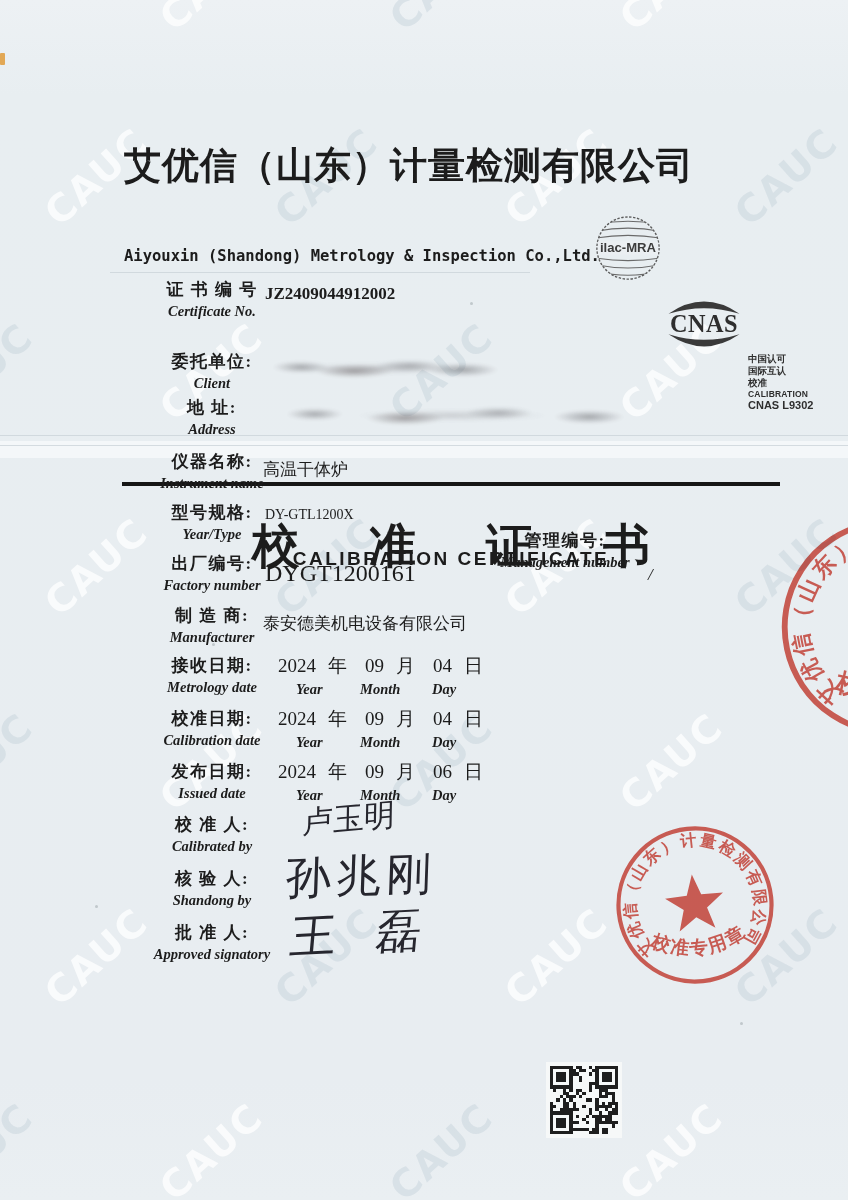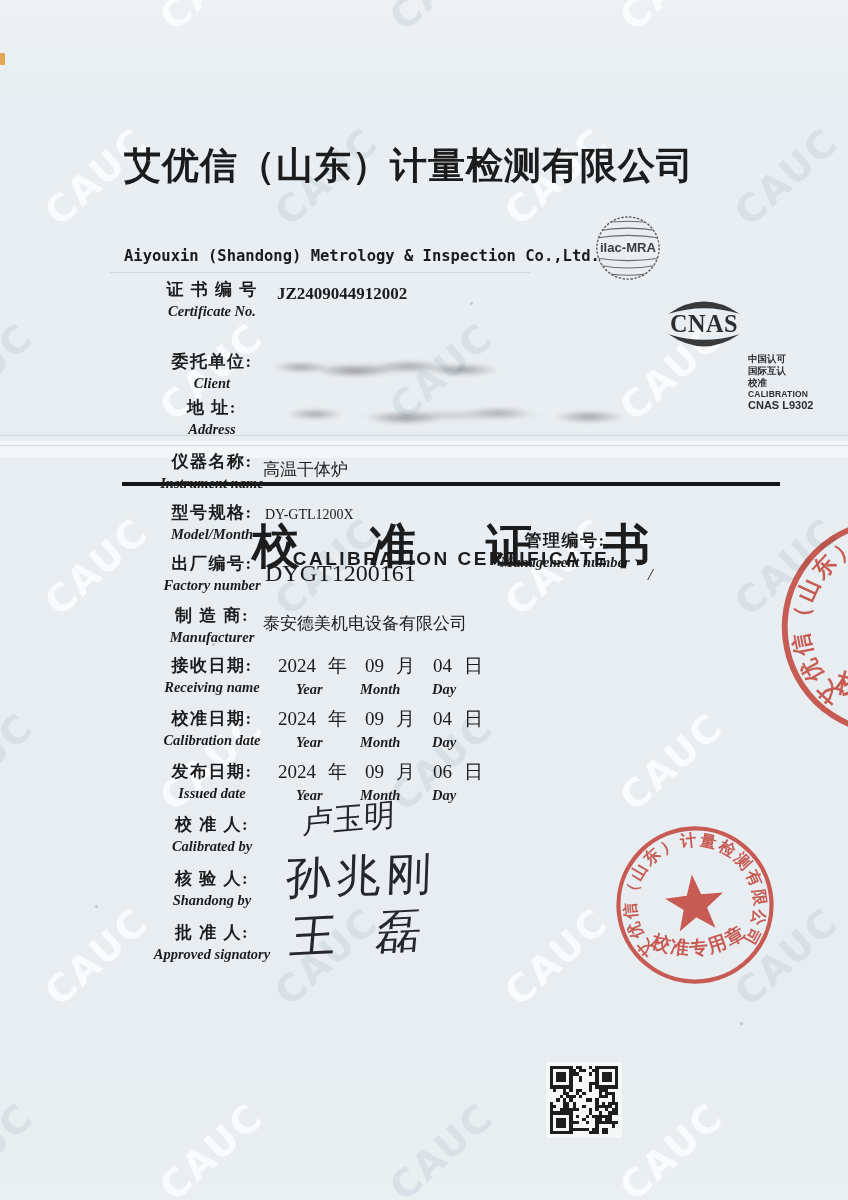--- a/index.html
+++ b/index.html
@@ -148,21 +148,21 @@
   </div>
 
   <div class="abs head-rule z"></div>
   <div class="abs cert-title-en z">CALIBRATION  CERTIFICATE</div>
   <div class="abs cert-title-cn z">校 准 证 书</div>
 
   <div class="fld z" style="top:278px;">
     <div class="cn">证 书 编 号</div>
     <div class="en">Certificate No.</div>
   </div>
-  <div class="val val-b z" style="left:277px;top:284px;text-align:center;">JZ2409044912002</div>
+  <div class="val val-b z" style="left:265px;top:284px;text-align:center;">JZ2409044912002</div>
 
   <div class="fld z" style="top:350px;text-align:center;">
     <div class="cn">委托单位:</div>
     <div class="en">Client</div>
   </div>
   <div class="smudge z" style="left:266px;top:355px;width:232px;height:27px;"></div>
 
   <div class="fld z" style="top:396px;">
     <div class="cn">地  址:</div>
     <div class="en">Address</div>
@@ -170,21 +170,21 @@
   <div class="smudge z" style="left:256px;top:402px;width:392px;height:27px;"></div>
 
   <div class="fld z" style="top:450px;">
     <div class="cn">仪器名称:</div>
     <div class="en">Instrument name</div>
   </div>
   <div class="val z" style="left:263px;top:458px;">高温干体炉</div>
 
   <div class="fld z" style="top:501px;">
     <div class="cn">型号规格:</div>
-    <div class="en">Model/Month</div>
+    <div class="en">Year/Type</div>
   </div>
   <div class="val z" style="left:265px;top:507px;font-size:14px;">DY-GTL1200X</div>
 
   <div class="fld z" style="top:552px;">
     <div class="cn">出厂编号:</div>
     <div class="en">Factory number</div>
   </div>
   <div class="val z" style="left:265px;top:560px;font-size:24px;">DYGT1200161</div>
   <div class="fld z" style="left:470px;width:190px;top:529px;">
     <div class="cn">管理编号:</div>
@@ -193,21 +193,21 @@
   <div class="val z" style="left:648px;top:565px;font-style:italic;">/</div>
 
   <div class="fld z" style="top:604px;">
     <div class="cn">制 造 商:</div>
     <div class="en">Manufacturer</div>
   </div>
   <div class="val z" style="left:263px;top:612px;">泰安德美机电设备有限公司</div>
 
   <div class="fld z" style="top:654px;">
     <div class="cn">接收日期:</div>
-    <div class="en">Receiving name</div>
+    <div class="en">Metrology date</div>
   </div>
   <div class="daterow z" style="top:653px;">
     <span>2024</span><span style="margin-left:12px;">年</span><span style="margin-left:18px;">09</span><span style="margin-left:12px;">月</span><span style="margin-left:18px;">04</span><span style="margin-left:12px;">日</span>
   </div>
   <div class="du z" style="left:296px;top:681px;">Year</div>
   <div class="du z" style="left:360px;top:681px;">Month</div>
   <div class="du z" style="left:432px;top:681px;">Day</div>
 
   <div class="fld z" style="top:707px;">
     <div class="cn">校准日期:</div>

